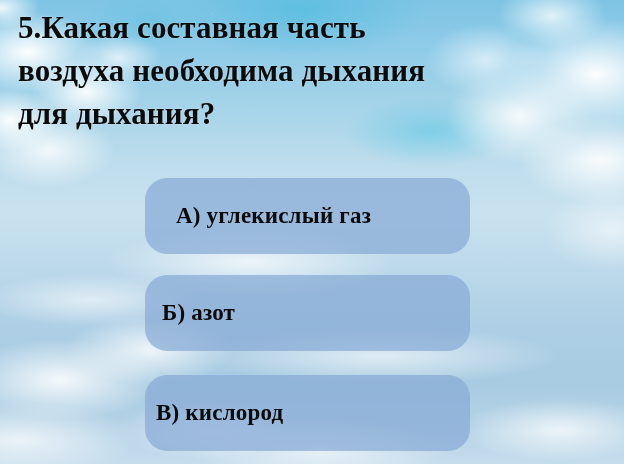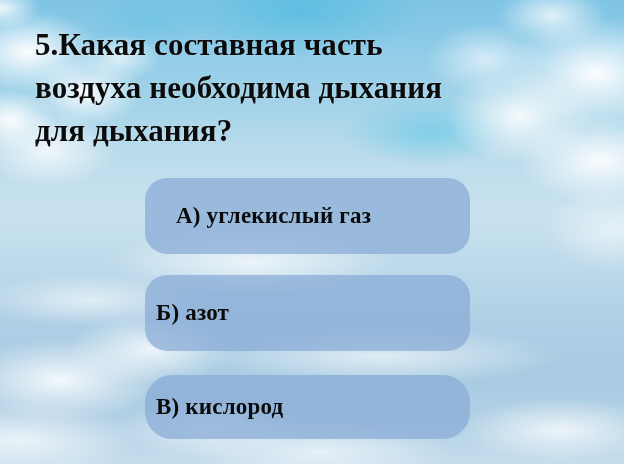--- a/index.html
+++ b/index.html
@@ -95,21 +95,21 @@
       radial-gradient(circle 1px at 64% 28%, rgba(255,255,255,.6), rgba(255,255,255,0)),
       radial-gradient(circle 1px at 41% 34%, rgba(255,255,255,.5), rgba(255,255,255,0));
   }
 
   
   #question {
     position: absolute;
     left: 18px;
     top: 6px;
     width: 590px;
-    margin: 17px;
+    margin: 0;
     font-size: 31px;
     font-weight: bold;
     line-height: 1.39;
     color: #0b0b0b;
     text-align: justify;
     text-align-last: left;
     letter-spacing: .1px;
     text-shadow: 0 0 2px rgba(255,255,255,.35);
   }
   #question .lastline {
@@ -127,22 +127,22 @@
     display: flex;
     align-items: center;
     font-size: 23px;
     font-weight: bold;
     color: #0a0a0a;
     letter-spacing: .2px;
     white-space: nowrap;
     text-align: center;
   }
   #option-a { top: 178px; height: 76px; padding-left: 31px; }
-  #option-b { top: 275px; height: 76px; padding-left: 11px; }
-  #option-c { top: 375px; height: 64px; padding-left: 11px; border-radius: 27px; }
+  #option-b { top: 275px; height: 76px; padding-left: 17px; }
+  #option-c { top: 375px; height: 76px; padding-left: 11px; }
 </style>
 </head>
 <body>
 
 <div id="slide">
 
   <div class="sky-layer sky-cyan"></div>
   <div class="sky-layer cloud-ul"></div>
   <div class="sky-layer cloud-right"></div>
   <div class="sky-layer cloud-mid"></div>

